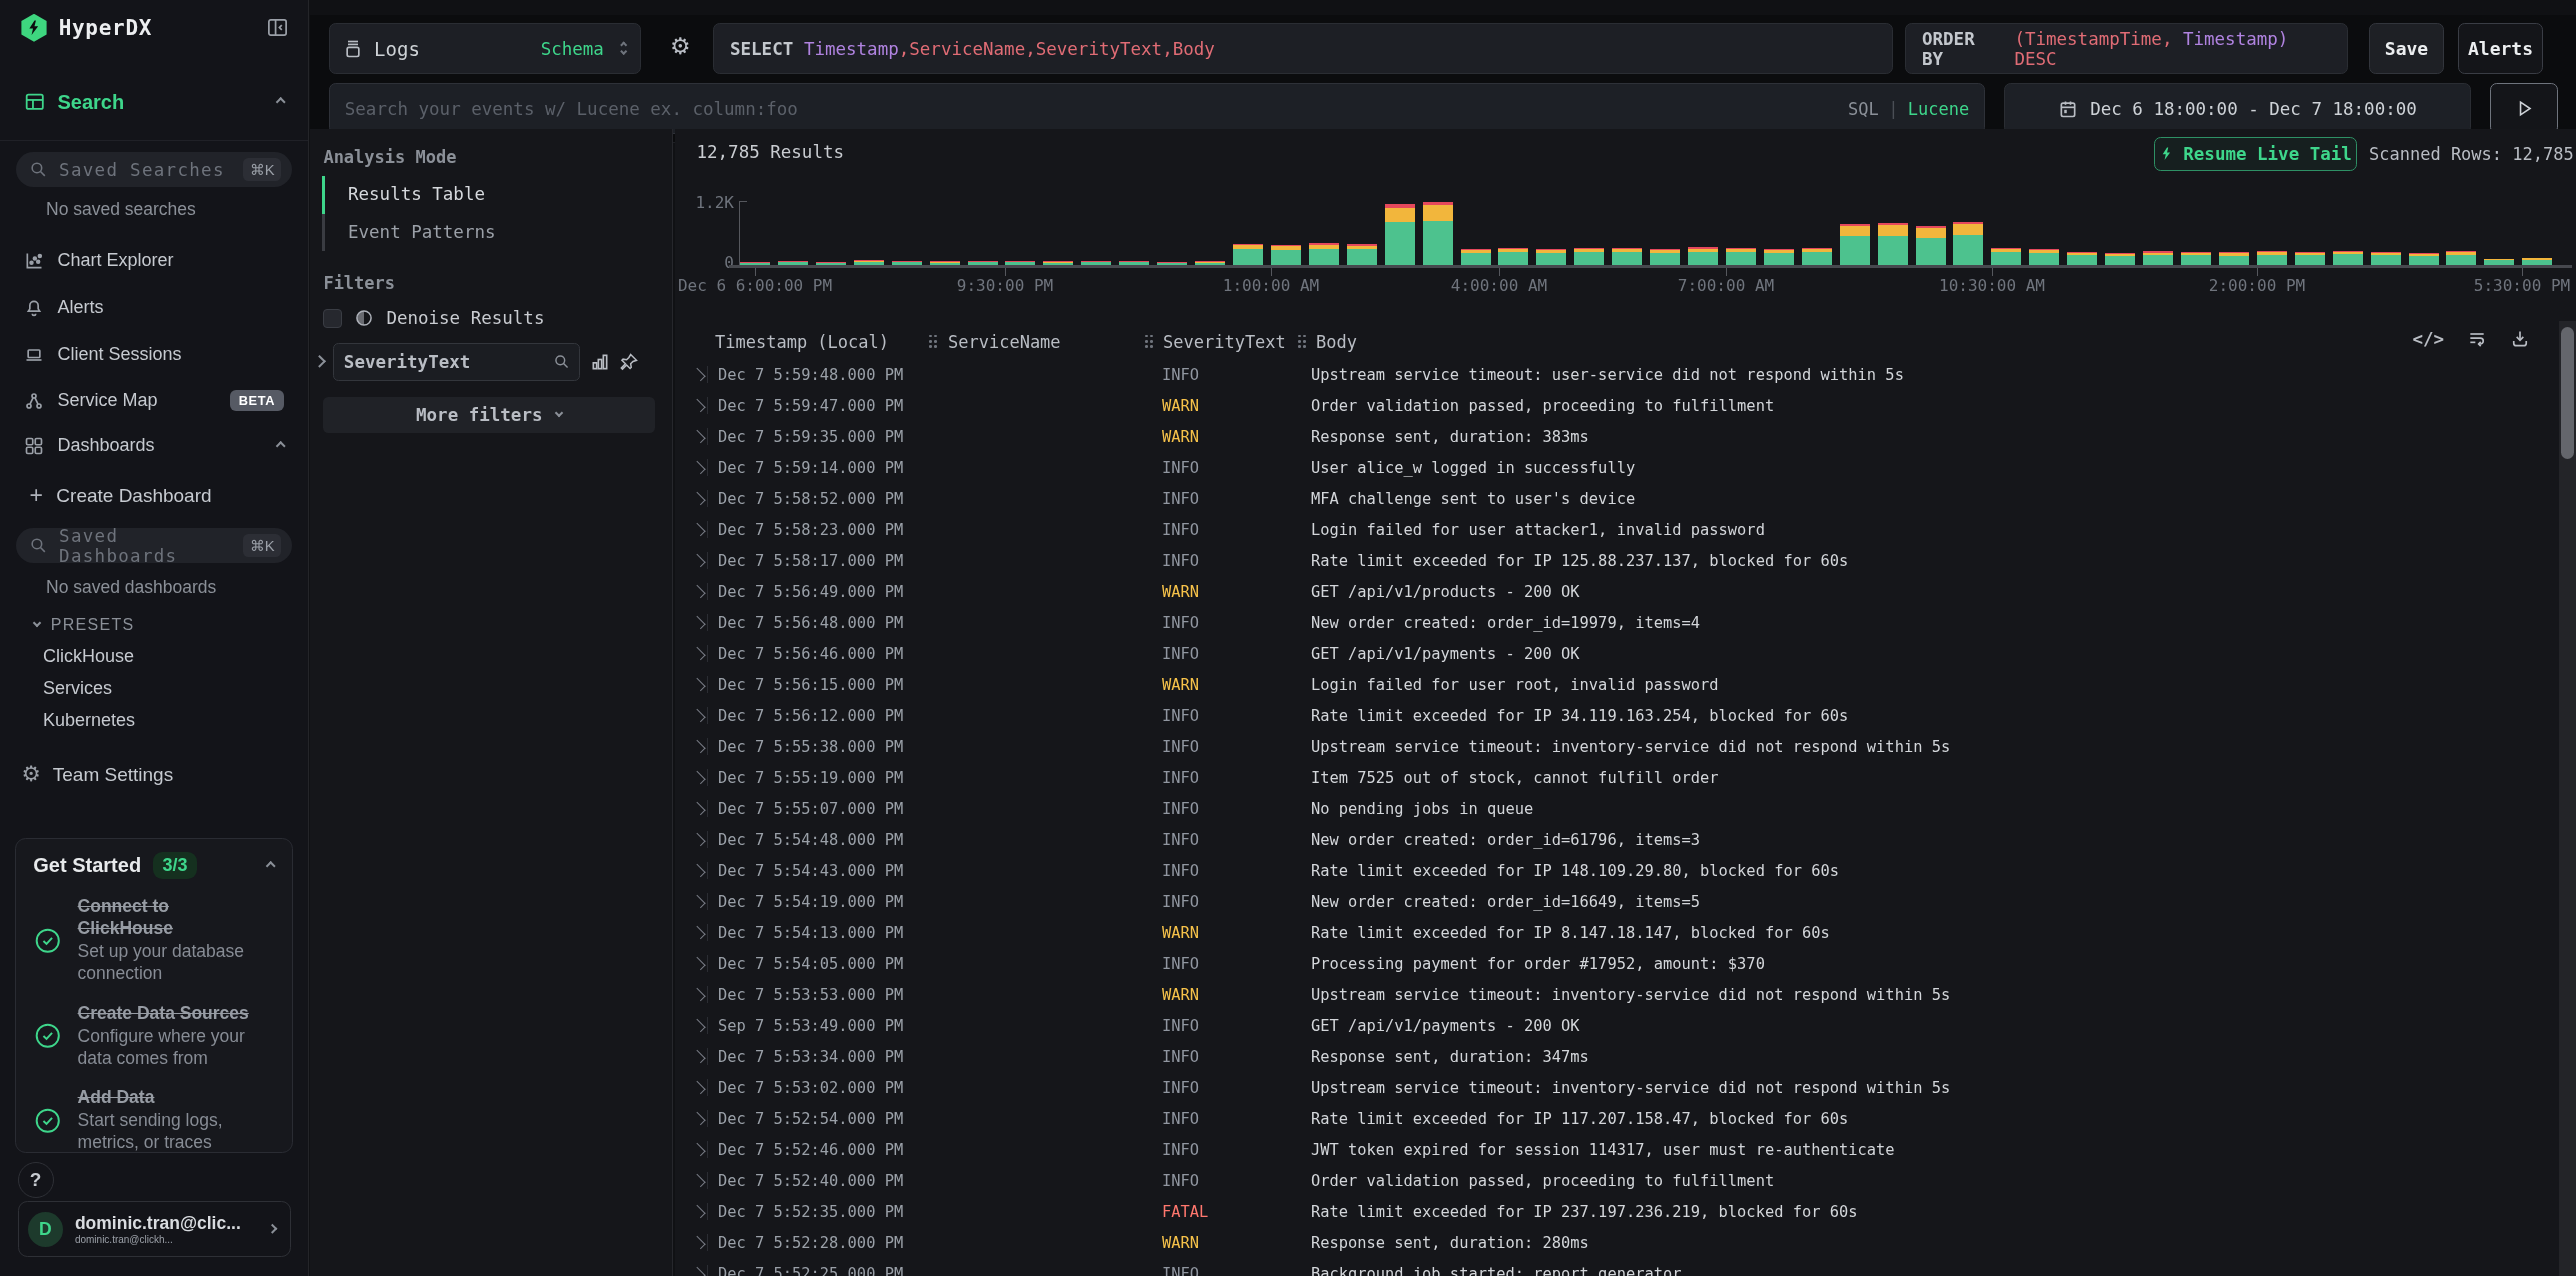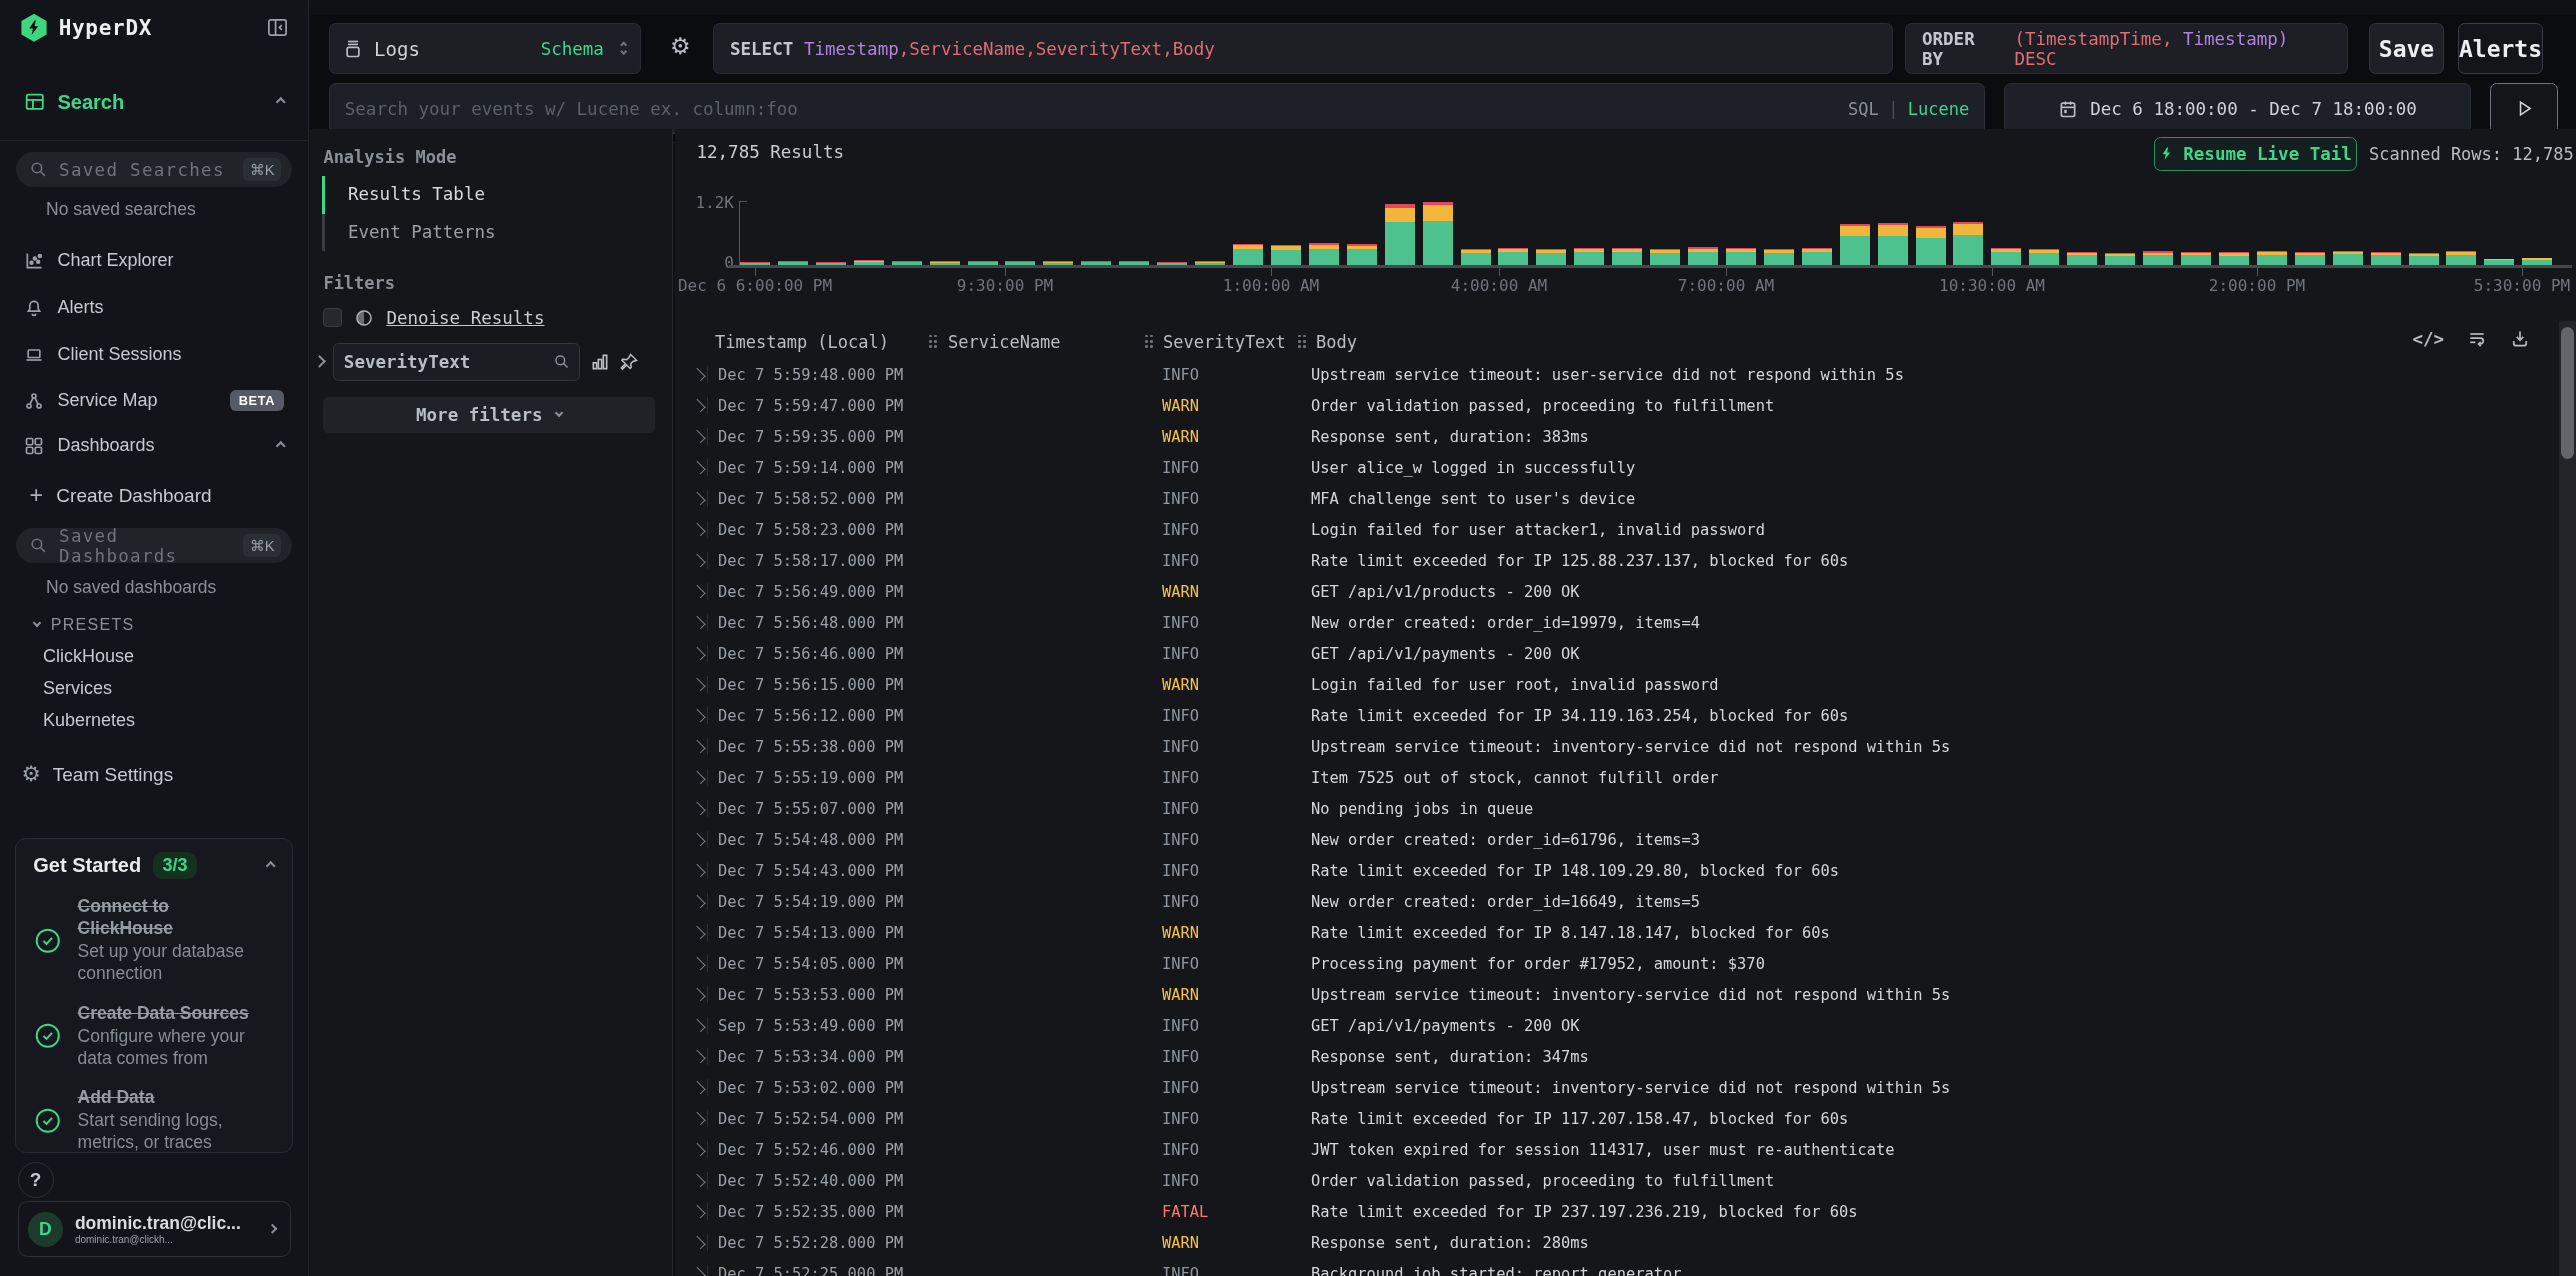--- a/index.html
+++ b/index.html
@@ -85,21 +85,21 @@
   #box-source { left:19px; top:8px; width:312px; height:51px; padding:0 13.4px; gap:10.7px; }
   #box-source .src-label { font-size:19px; color:#ced2d6; }
   #box-source .schema { margin-left:auto; color:#3ed68b; font-size:17.5px; }
   .updown { display:flex; flex-direction:column; gap:1.3px; margin-left:6.7px; }
   .updown .cv { width:5.4px; height:5.4px; border-color:#6f747d; }
   #gear-btn { position:absolute; left:360px; top:20px; font-size:23px; color:#b9bdc4; line-height:1; }
   #box-select { left:403px; top:8px; width:1180px; height:51px; padding:0 16px; font-size:17.5px; }
   .kw { font-weight:bold; color:#c3c7cd; margin-right:10.7px; }
   #box-order { left:1595px; top:8px; width:443px; height:51px; padding:0 16px; font-size:17.5px; }
   .tb-btn { position:absolute; top:8px; height:51px; border-radius:6.7px; display:flex; align-items:center; justify-content:center;
-    font-family:"DejaVu Sans Mono", monospace; font-weight:bold; font-size:23px; color:#eceef0; }
+    font-family:"DejaVu Sans Mono", monospace; font-weight:bold; font-size:18px; color:#eceef0; }
   #btn-save  { left:2059px; width:75px; background:#1e2025; border:0.7px solid #32353c; }
   #btn-alerts{ left:2148px; width:85px; background:#141519; border:0.7px solid #3a3d45; }
 
   #search-input { position:absolute; left:19px; top:68px; width:1656px; height:51px; background:#1d2026; border:0.7px solid #2e3138;
     border-radius:6.7px; display:flex; align-items:center; padding:0 14.8px; gap:12px;justify-content:center; }
   #search-input input { flex:1; background:transparent; border:none; outline:none; color:#c9ccd1;
     font-family:"DejaVu Sans Mono", monospace; font-size:17.5px; }
   #search-input input::placeholder { color:#5b6069; }
   .lang-toggle { display:flex; align-items:center; gap:9.4px; font-family:"DejaVu Sans Mono", monospace; font-size:17px; }
   .lang-sql { color:#8b9098; } .lang-sep { color:#4a4e55; } .lang-lucene { color:#3ed68b; }
@@ -108,21 +108,21 @@
   #play-btn { position:absolute; left:2180px; top:68px; width:68px; height:51px; border:1.3px solid #6f747d; border-radius:6.7px;
     background:#141519; display:flex; align-items:center; justify-content:center; color:#ced2d7; }
 
   
   .fp-head { position:absolute; left:13.4px; font-family:"DejaVu Sans Mono", monospace; font-weight:bold; font-size:17px; color:#8b9098; }
   .mode-rail { position:absolute; left:12px; top:47px; width:3.4px; height:75px; background:#3a3c42; }
   .mode-rail .active-seg { width:3.4px; height:38px; background:#3ed68b; }
   .mode-item { position:absolute; left:38px; font-family:"DejaVu Sans Mono", monospace; font-size:17.5px; }
   .mode-item.active { color:#d6d9dd; }
   .mode-item.idle { color:#9ba0a8; }
-  .denoise-row { position:absolute; left:13.4px; top:179px; display:flex; align-items:flex-start; gap:12px;text-decoration:underline; }
+  .denoise-row { position:absolute; left:13.4px; top:179px; display:flex; align-items:flex-end; gap:12px; }
   .checkbox { width:19px; height:19px; border-radius:4px; background:#26282e; border:0.7px solid #3a3d44; }
   .denoise-label { font-family:"DejaVu Sans Mono", monospace; font-size:17.5px; color:#c9ccd1; }
   .field-row { position:absolute; left:5.4px; top:213px; right:13.4px; height:39px; display:flex; align-items:center; gap:9.4px; }
   .field-pill { flex:0 0 247px; height:38px; border:0.7px solid #33363c; border-radius:5.4px; background:#1b1d22;
     display:flex; align-items:center; padding:0 9.4px; gap:6.7px; }
   .field-name { font-family:"DejaVu Sans Mono", monospace; font-weight:bold; font-size:17.5px; color:#b9bdc4; }
   .more-filters { position:absolute; left:13.4px; right:17.5px; top:268px; height:36px; background:#202227; border-radius:5.4px;
     display:flex; align-items:center; justify-content:center; gap:13.4px;
     font-family:"DejaVu Sans Mono", monospace; font-weight:bold; font-size:17.5px; color:#b9bdc4; }
   .more-filters .cv { width:6px; height:6px; }

